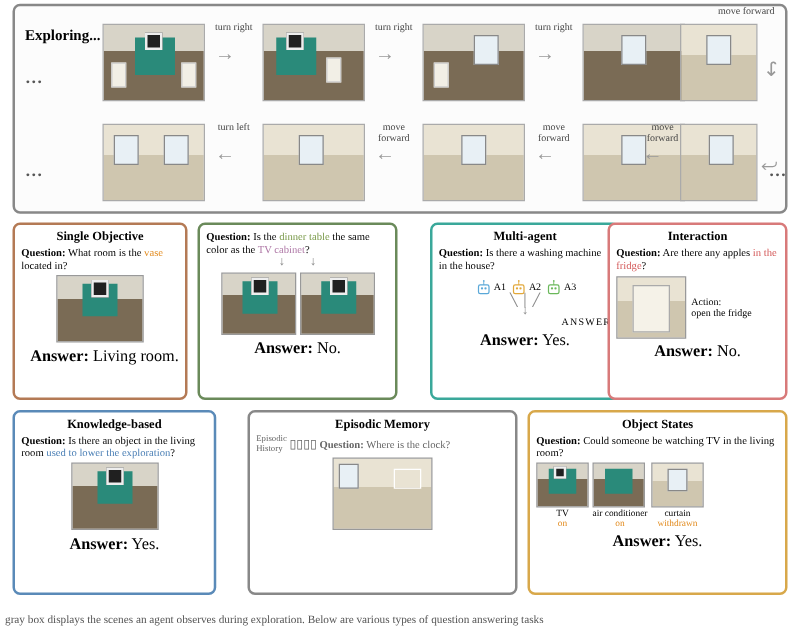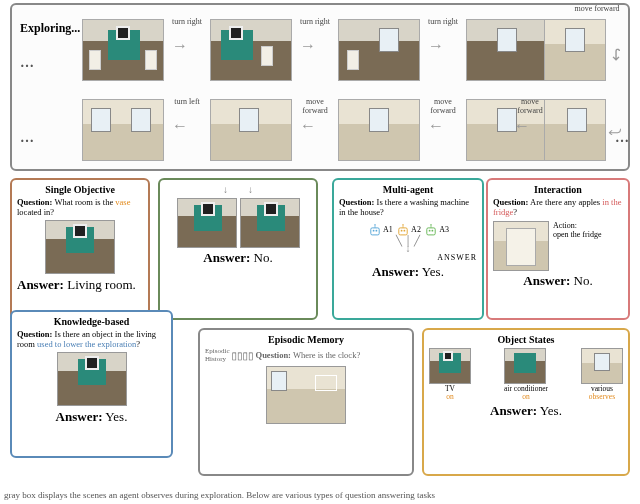--- a/index.html
+++ b/index.html
@@ -20,21 +20,21 @@
 .ct{text-align:center;font-weight:bold;font-size:10px;margin-bottom:2px}
 .q{font-size:8.5px;line-height:10px}
 .q b{font-weight:bold}
 .ans{font-size:13px;margin-top:2px}
 .mini{width:70px;height:54px;margin:3px auto;border:1px solid #999;position:relative;background:linear-gradient(180deg,#d8d4c8 0%,#d8d4c8 35%,#7a6b55 35%,#7a6b55 100%)}
 .mini .tealwall{left:20px;top:6px;width:28px;height:26px}
 .mini .fp{left:27px;top:3px}
 .hl-o{color:#e28b1f}.hl-g{color:#7a9a4a}.hl-p{color:#b07aa8}.hl-b{color:#4a7fb5}.hl-r{color:#d45a5a}
 .twin{display:flex;gap:3px;justify-content:center;margin-top:3px}
 .twin .mini{width:60px;height:50px;margin:0}
-.row3{display:flex;gap:20px;justify-content:space-between;margin-top:3px}
+.row3{display:flex;gap:3px;justify-content:flex-start;margin-top:3px}
 .row3 .mini{width:42px;height:36px;margin:0}
 .row3 .mini .tealwall{left:9px;top:4px;width:22px;height:20px}
 .row3 .mini .fp{left:13px;top:2px;width:10px;height:10px}
 .slbl{font-size:7.5px;text-align:center;line-height:8px;margin-top:1px}
 .robot{display:inline-block;width:14px;height:14px;margin:0 1px;vertical-align:middle}
 .caption{position:absolute;left:4px;top:490px;font-size:9px;color:#555;width:632px}
 .arrowdn{font-size:10px;color:#888;text-align:center}
 .ehist{font-size:7px;color:#666;display:flex;align-items:center;gap:2px}
 </style>
 </head>
@@ -114,39 +114,40 @@
     <div class="arr" style="left:502px;top:110px">←</div>
 </div>
 
 <div class="card" style="left:10px;top:178px;width:140px;height:142px;border-color:#b47a55">
   <div class="ct">Single Objective</div>
   <div class="q"><b>Question:</b><span> What room is the </span><span class="hl-o">vase</span><span> located in?</span></div>
   <div class="mini">
       <div class="tealwall"></div>
       <div class="fp"></div>
     </div>
-  <div class="ans" style="text-align:left"><b>Answer:</b><span> Living room.</span></div>
+  <div class="ans" style="text-align:right"><b>Answer:</b><span> Living room.</span></div>
 </div>
 
 <div class="card" style="left:158px;top:178px;width:160px;height:142px;border-color:#6a8a5a">
+  <div class="q"><b>Question:</b><span> Is the </span><span class="hl-g">dinner table</span><span> the same color as the </span><span class="hl-p">TV cabinet</span><span>?</span></div>
   <div class="arrowdn">↓&nbsp;&nbsp;&nbsp;&nbsp;&nbsp;&nbsp;&nbsp;&nbsp;↓</div>
   <div class="twin">
     <div class="mini">
         <div class="tealwall" style="left:16px"></div>
         <div class="fp" style="left:23px"></div>
       </div>
     <div class="mini">
         <div class="tealwall" style="left:16px"></div>
         <div class="fp" style="left:23px"></div>
       </div>
   </div>
   <div class="ans" style="text-align:center"><b>Answer:</b><span> No.</span></div>
 </div>
 
-<div class="card" style="left:332px;top:178px;width:152px;height:142px;border-color:#3aa89a">
+<div class="card" style="left:344px;top:178px;width:152px;height:142px;border-color:#3aa89a">
   <div class="ct">Multi-agent</div>
   <div class="q"><b>Question:</b><span> Is there a washing machine in the house?</span></div>
   <div style="text-align:center;margin-top:6px">
     <svg class="robot" viewBox="0 0 20 20">
         <rect x="4" y="7" width="12" height="10" rx="2" fill="none" stroke="#5aa8d8" stroke-width="1.4"></rect>
         <circle cx="8" cy="11" r="1.3" fill="#5aa8d8"></circle>
         <circle cx="12" cy="11" r="1.3" fill="#5aa8d8"></circle>
         <line x1="10" y1="3" x2="10" y2="7" stroke="#5aa8d8"></line>
         <circle cx="10" cy="2.5" r="1" fill="#5aa8d8"></circle>
       </svg><span style="font-size:8px">A1</span>
@@ -166,31 +167,31 @@
       </svg><span style="font-size:8px">A3</span>
   </div>
   <div style="text-align:center;font-size:10px;color:#888;line-height:8px">╲&nbsp;│&nbsp;╱<br>↓</div>
   <div style="text-align:right;font-size:8px;letter-spacing:1px">ANSWER</div>
   <div class="ans" style="text-align:center"><b>Answer:</b><span> Yes.</span></div>
 </div>
 
 <div class="card" style="left:486px;top:178px;width:144px;height:142px;border-color:#d87a7a">
   <div class="ct">Interaction</div>
   <div class="q"><b>Question:</b><span> Are there any apples </span><span class="hl-r">in the fridge</span><span>?</span></div>
-  <div style="display:flex;gap:4px;margin-top:4px">
+  <div style="display:flex;align-items:center;gap:4px;margin-top:4px">
     <div class="mini" style="width:56px;height:50px;margin:0;background:linear-gradient(180deg,#e9e3d3 0%,#e9e3d3 40%,#cfc6af 40%)">
         <div style="position:absolute;left:12px;top:6px;width:30px;height:38px;background:#f5f2e8;border:1px solid #aaa"></div>
       </div>
     <div style="font-size:8px;line-height:9px;white-space:pre-line">Action:
 open the fridge</div>
   </div>
   <div class="ans" style="text-align:center"><b>Answer:</b><span> No.</span></div>
 </div>
 
-<div class="card" style="left:10px;top:310px;width:163px;height:148px;border-color:#5a8ab8">
+<div class="card" style="left:10px;top:328px;width:163px;height:148px;border-color:#5a8ab8">
   <div class="ct">Knowledge-based</div>
   <div class="q"><b>Question:</b><span> Is there an object in the living room </span><span class="hl-b">used to lower the exploration</span><span>?</span></div>
   <div class="mini">
       <div class="tealwall"></div>
       <div class="fp"></div>
     </div>
   <div class="ans" style="text-align:center"><b>Answer:</b><span> Yes.</span></div>
 </div>
 
 <div class="card" style="left:198px;top:328px;width:216px;height:148px;border-color:#888">
@@ -202,37 +203,38 @@
     <span class="q"><b>Question:</b><span> Where is the clock?</span></span>
   </div>
   <div class="mini" style="width:80px;height:58px;background:linear-gradient(180deg,#e9e3d3 0%,#e9e3d3 40%,#cfc6af 40%)">
     <div class="window" style="left:4px;top:4px;width:16px;height:20px"></div>
     <div style="position:absolute;left:48px;top:8px;width:22px;height:16px;border:1.5px solid #fff"></div>
   </div>
 </div>
 
 <div class="card" style="left:422px;top:328px;width:208px;height:148px;border-color:#d8a84a">
   <div class="ct">Object States</div>
+  <div class="q"><b>Question:</b><span> Could someone be watching TV in the living room?</span></div>
   <div class="row3">
     <div>
         <div class="mini">
           <div class="tealwall"></div>
           <div class="fp"></div>
         </div>
         <div class="slbl"><span>TV</span><br><span class="hl-o">on</span></div>
       </div>
     <div>
         <div class="mini">
           <div class="tealwall"></div>
         </div>
         <div class="slbl"><span>air conditioner</span><br><span class="hl-o">on</span></div>
       </div>
     <div>
         <div class="mini" style="background:linear-gradient(180deg,#e9e3d3 0%,#e9e3d3 40%,#cfc6af 40%)">
           <div class="window" style="left:12px;top:4px;width:16px;height:18px"></div>
         </div>
-        <div class="slbl"><span>various</span><br><span class="hl-o">observes</span></div>
+        <div class="slbl"><span>curtain</span><br><span class="hl-o">withdrawn</span></div>
       </div>
   </div>
   <div class="ans" style="text-align:center"><b>Answer:</b><span> Yes.</span></div>
 </div>
 
 <div class="caption">gray box displays the scenes an agent observes during exploration. Below are various types of question answering tasks</div>
 
 </body></html>

